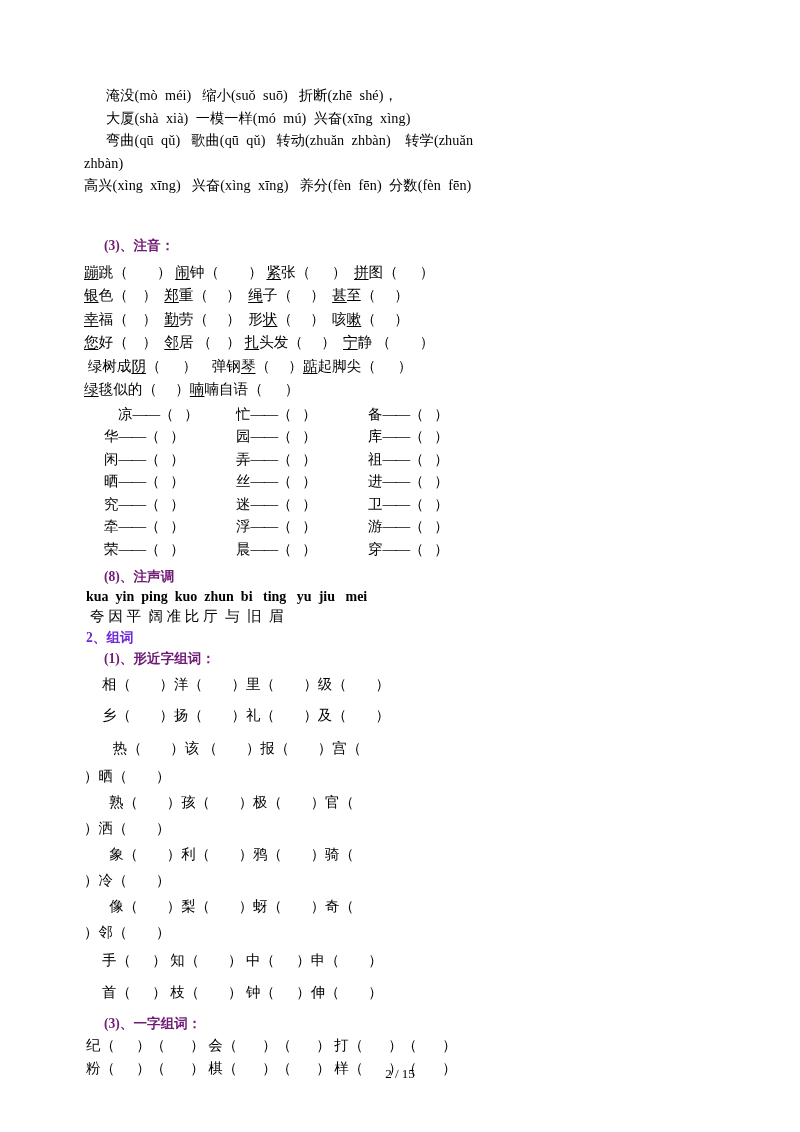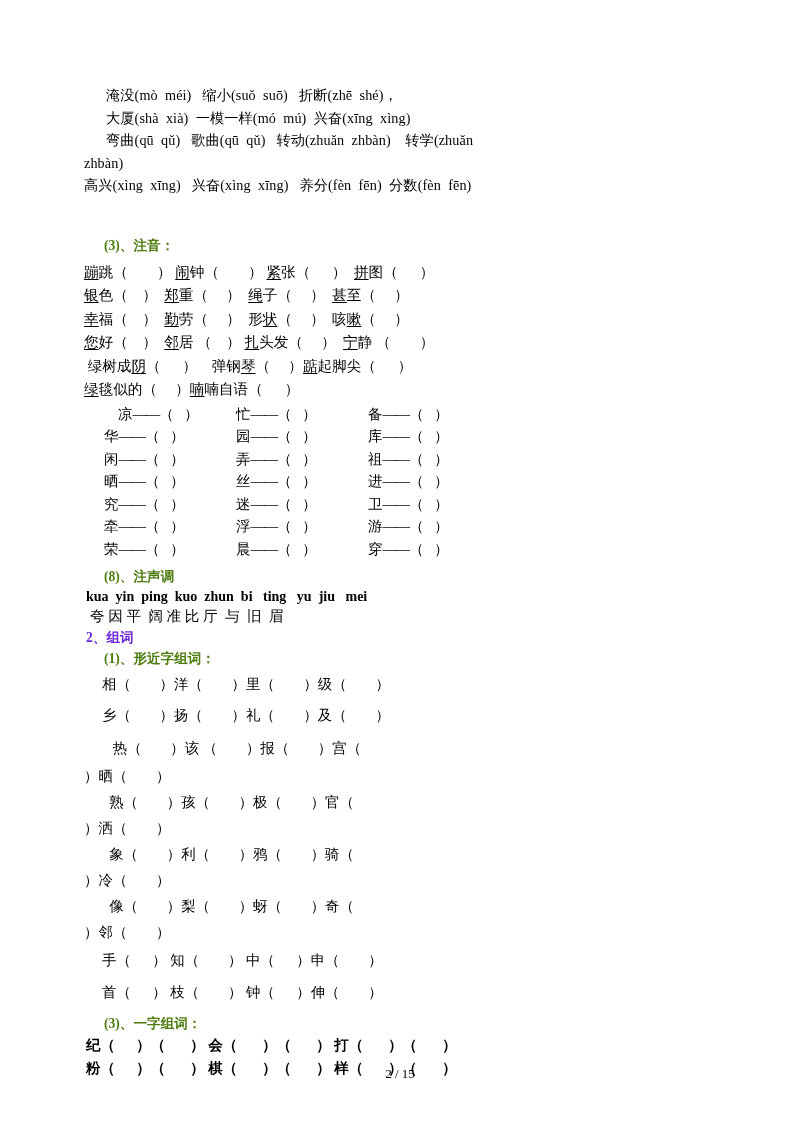--- a/index.html
+++ b/index.html
@@ -36,21 +36,21 @@
     font-size: 14.2px;
     line-height: 22.5px;
     white-space: pre;
     letter-spacing: 0.1px;
   }
   .ind1 { padding-left: 22px; }
   .ind0 { padding-left: 0px; }
 
   
   .h-green {
-    color: #4d7c0f;
+    color: #701a75;
     font-size: 13.6px;
     line-height: 21px;
     font-weight: 700;
     padding-left: 20px;
     white-space: pre;
   }
   .h-blue {
     color: #6d28d9;
     font-size: 13.6px;
     line-height: 21px;
@@ -115,21 +115,20 @@
   .zuci-wrap {
     font-size: 14.4px;
     line-height: 34px;
     white-space: pre;
   }
   .yizi-row {
     font-size: 14.4px;
     line-height: 23px;
     white-space: pre;
     padding-left: 2px;
-    font-weight: bold;
   }
 
   
   .footer {
     position: absolute;
     left: 0;
     top: 1066px;
     width: 800px;
     text-align: center;
     font-size: 13px;

